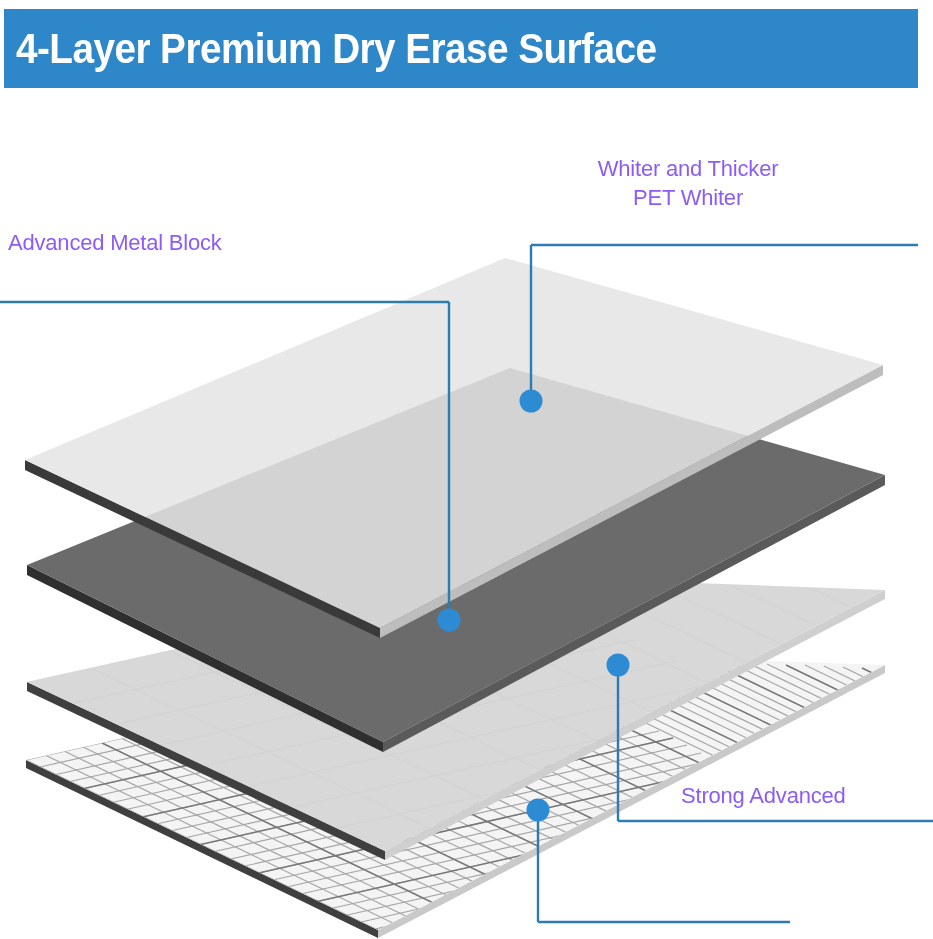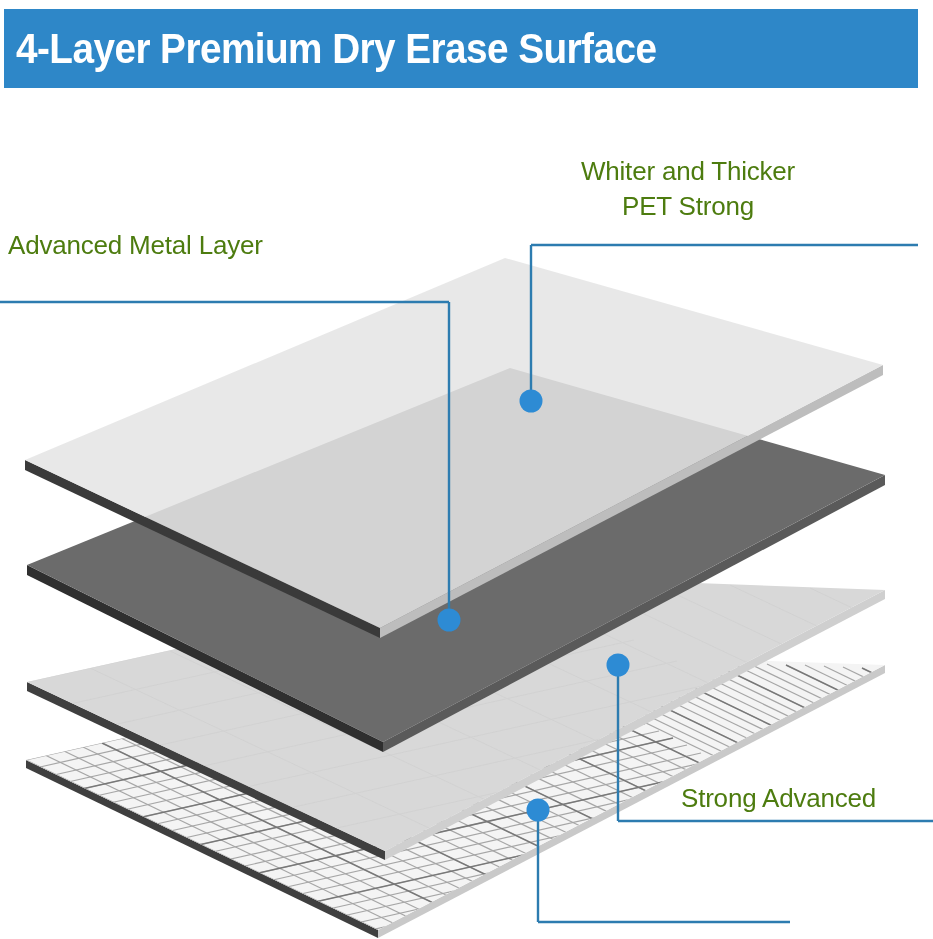--- a/index.html
+++ b/index.html
@@ -52,23 +52,23 @@
     position: absolute;
     left: 0;
     top: 0;
     width: 933px;
     height: 939px;
   }
 
   
   .callout {
     position: absolute;
-    color: #4d7c0f;
+    color: #8b5cf6;
     font-family: "Liberation Sans", sans-serif;
-    font-size: 26px;
+    font-size: 22px;
     line-height: 1.33;
     white-space: nowrap;
     letter-spacing: -0.2px;
   }
   .callout .ln { display: block; }
 
   #lbl-pet {
     left: 543px;
     top: 154px;
     text-align: center;
@@ -302,25 +302,25 @@
 
     <g>
       <path d="M538,810 L538,922" stroke="#2d7cb0" stroke-width="2.4" fill="none"></path>
       <path d="M538,922 L790,922" stroke="#2d7cb0" stroke-width="2.4" fill="none"></path>
       <circle cx="538" cy="810" r="11.5" fill="#2d8bd4"></circle>
     </g>
   </svg>
 
   <div class="callout" id="lbl-pet">
     <span class="ln">Whiter and Thicker</span>
-    <span class="ln">PET Strong</span>
+    <span class="ln">PET Whiter</span>
   </div>
 
   <div class="callout" id="lbl-metal">
-    <span class="ln">Advanced Metal Layer</span>
+    <span class="ln">Advanced Metal Block</span>
   </div>
 
   <div class="callout" id="lbl-adhesive">
     <span class="ln">Strong Advanced</span>
   </div>
 
 
 </div>
 
 </body></html>

